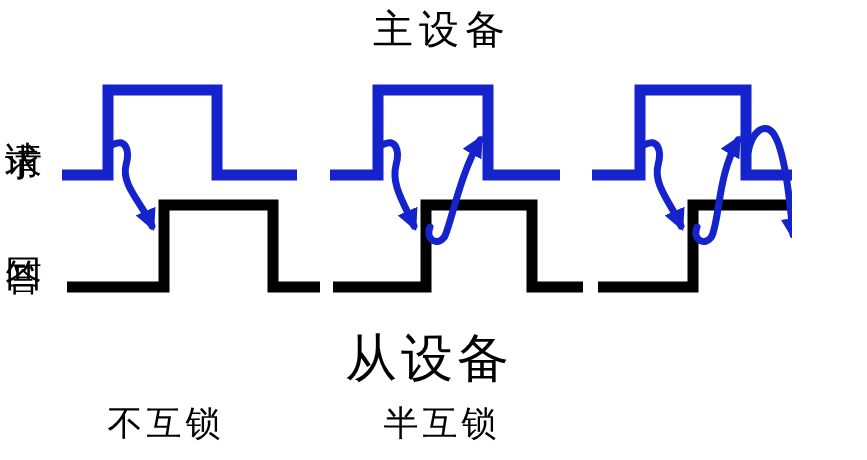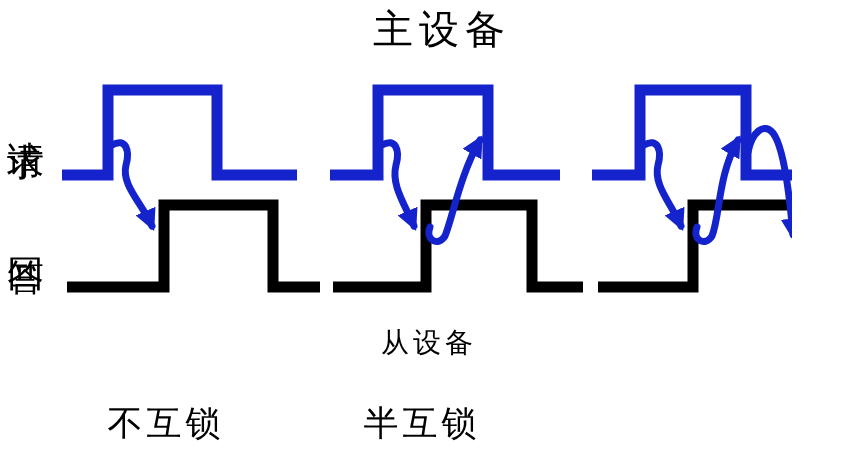--- a/index.html
+++ b/index.html
@@ -1,29 +1,29 @@
 <!DOCTYPE html>
 <html><head>
 <meta charset="utf-8">
 <style>
   html,body{margin:0;padding:0;background:#fff;}
   #stage{
     position:relative;width:792px;height:460px;background:#fff;overflow:hidden;
-    font-family:Liberation Mono, monospace;color:#000;
+    font-family:Liberation Sans, sans-serif;color:#000;
   }
   #wave-svg{position:absolute;left:0;top:0;width:867px;height:460px;}
   .lbl{position:absolute;white-space:nowrap;}
   .title{left:292px;top:2px;width:300px;text-align:center;font-size:40px;letter-spacing:6px;}
-  .footer-device{left:279px;top:324px;width:300px;text-align:center;font-size:28px;letter-spacing:4px;}
+  .footer-device{left:279px;top:324px;width:300px;text-align:center;font-size:52px;letter-spacing:4px;}
   .sig{left:3px;writing-mode:vertical-rl;font-size:37px;letter-spacing:2px;line-height:40px;}
   .sig-req{top:112px;}
   .sig-ans{top:228px;}
   .panel-label{position:absolute;top:400px;width:220px;text-align:center;font-size:35px;letter-spacing:4px;}
   .pl-0{left:56px;}
-  .pl-1{left:312px;}
+  .pl-1{left:332px;}
   .pl-2{left:585px;}
 </style>
 </head>
 <body>
 
 <div id="stage">
 
   <svg id="wave-svg" viewBox="0 0 867 460" xmlns="http://www.w3.org/2000/svg">
     <defs>
       <marker id="ah" viewBox="0 0 10 10" refX="7.5" refY="5" markerWidth="3.1" markerHeight="3.1" orient="auto" markerUnits="strokeWidth">

